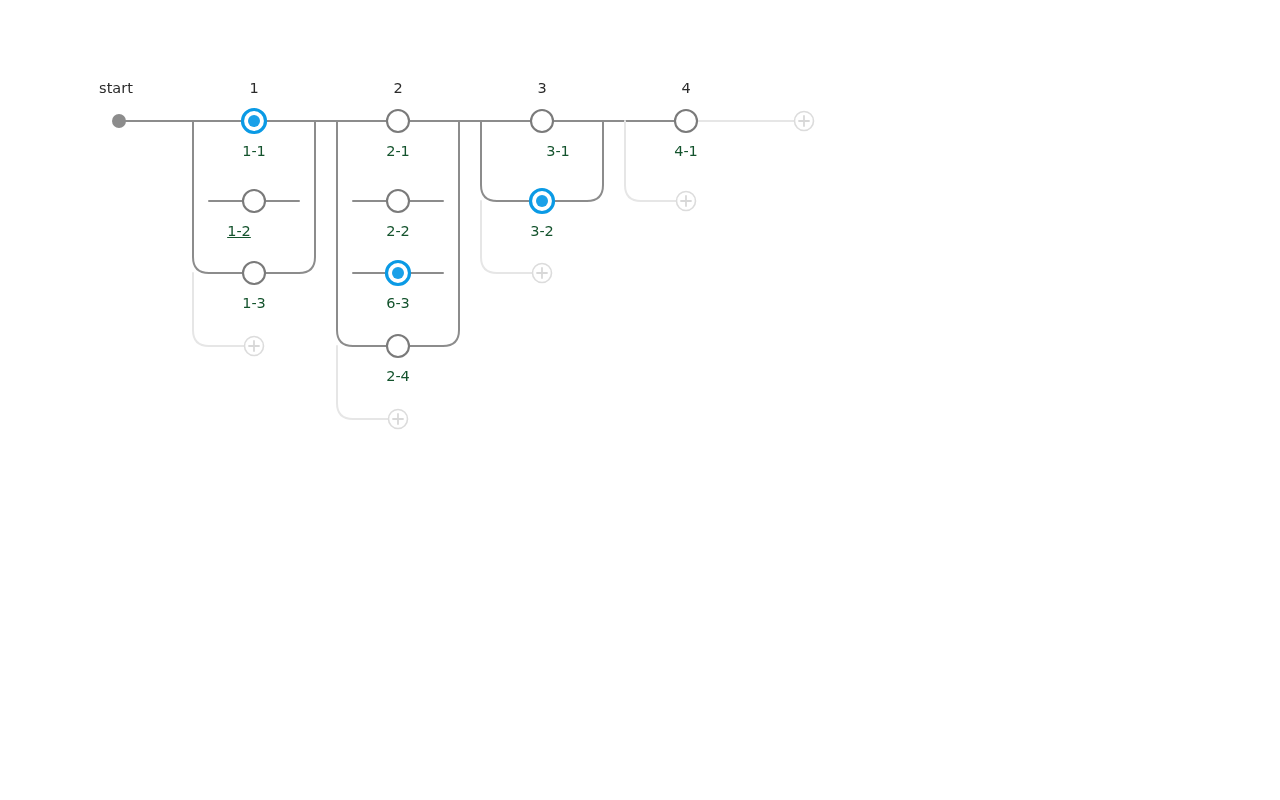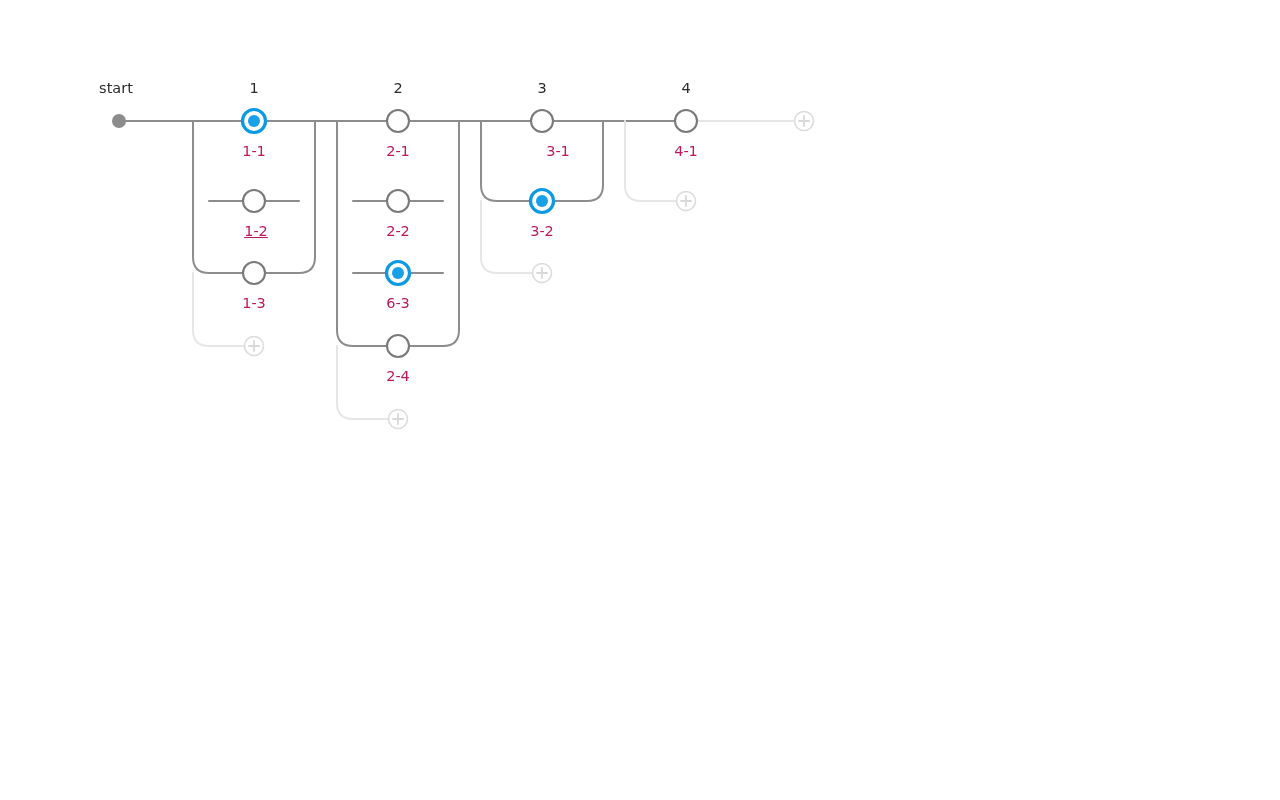--- a/index.html
+++ b/index.html
@@ -25,21 +25,21 @@
     top: 0;
     width: 1280px;
     height: 800px;
     display: block;
   }
   .label {
     position: absolute;
     transform: translate(-50%, 0);
     white-space: nowrap;
     font-size: 14.5px;
-    color: #be185d;
+    color: #14532d;
     line-height: 1;
     user-select: none;
   }
   .label.col-header {
     font-size: 14.5px;
     color: #2b2b2b;
   }
   .label.start-label {
     font-size: 14.5px;
     color: #2b2b2b;
@@ -107,21 +107,21 @@
       <path d="M 681 201 H 691" fill="none" stroke="#d8d8d8" stroke-width="1.8" stroke-linecap="round" stroke-linejoin="round"></path>
       <path d="M 686 196 V 206" fill="none" stroke="#d8d8d8" stroke-width="1.8" stroke-linecap="round" stroke-linejoin="round"></path>
     </svg>
   <div id="overlay">
       <div class="label start-label" style="left: 116px; top: 81px;">start</div>
       <div class="node-hit" style="left: 119px; top: 121px;"></div>
       <div class="node-hit ghost" style="left: 804px; top: 121px;"></div>
       <div class="label col-header" style="left: 254px; top: 81px;">1</div>
       <div class="label" style="left: 254px; top: 144px;">1-1</div>
       <div class="node-hit ghost" style="left: 254px; top: 121px;"></div>
-      <div class="label" style="left: 256px; top: 224px; text-decoration: underline;">1-2</div>
+      <div class="label" style="left: 239px; top: 224px; text-decoration: underline;">1-2</div>
       <div class="node-hit ghost" style="left: 254px; top: 201px;"></div>
       <div class="label" style="left: 254px; top: 296px; text-align: center;">1-3</div>
       <div class="node-hit ghost" style="left: 254px; top: 273px;"></div>
       <div class="node-hit ghost" style="left: 254px; top: 346px;"></div>
       <div class="label col-header" style="left: 398px; top: 81px;">2</div>
       <div class="label" style="left: 398px; top: 144px;">2-1</div>
       <div class="node-hit ghost" style="left: 398px; top: 121px;"></div>
       <div class="label" style="left: 398px; top: 224px;">2-2</div>
       <div class="node-hit ghost" style="left: 398px; top: 201px;"></div>
       <div class="label" style="left: 398px; top: 296px;">6-3</div>

